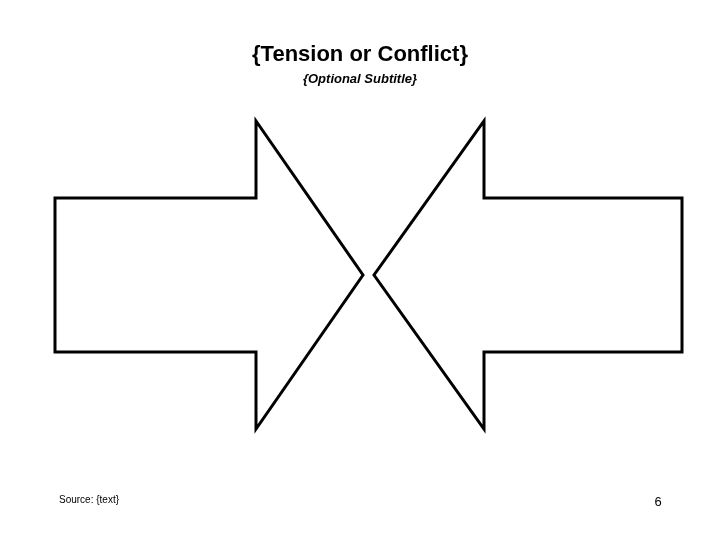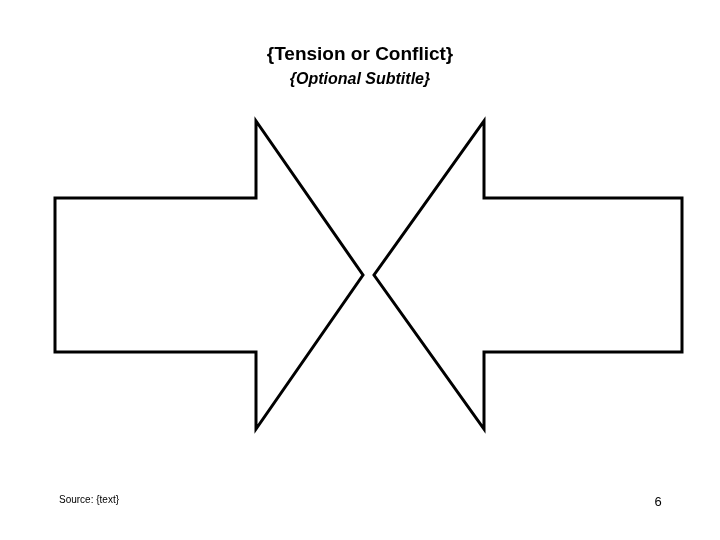--- a/index.html
+++ b/index.html
@@ -22,33 +22,33 @@
     width: 720px;
     height: 540px;
     background: #ffffff;
   }
   #title {
     position: absolute;
     left: 0;
     top: 43px;
     width: 720px;
     text-align: center;
-    font-size: 19px;
+    font-size: 22px;
     font-weight: bold;
     line-height: 22px;
     letter-spacing: 0px;
     white-space: nowrap;
   }
   #subtitle {
     position: absolute;
     left: 0;
     top: 72px;
     width: 720px;
     text-align: center;
-    font-size: 16px;
+    font-size: 13px;
     font-weight: bold;
     font-style: italic;
     line-height: 14px;
     white-space: nowrap;
   }
   #diagram {
     position: absolute;
     left: 0;
     top: 0;
     width: 720px;

